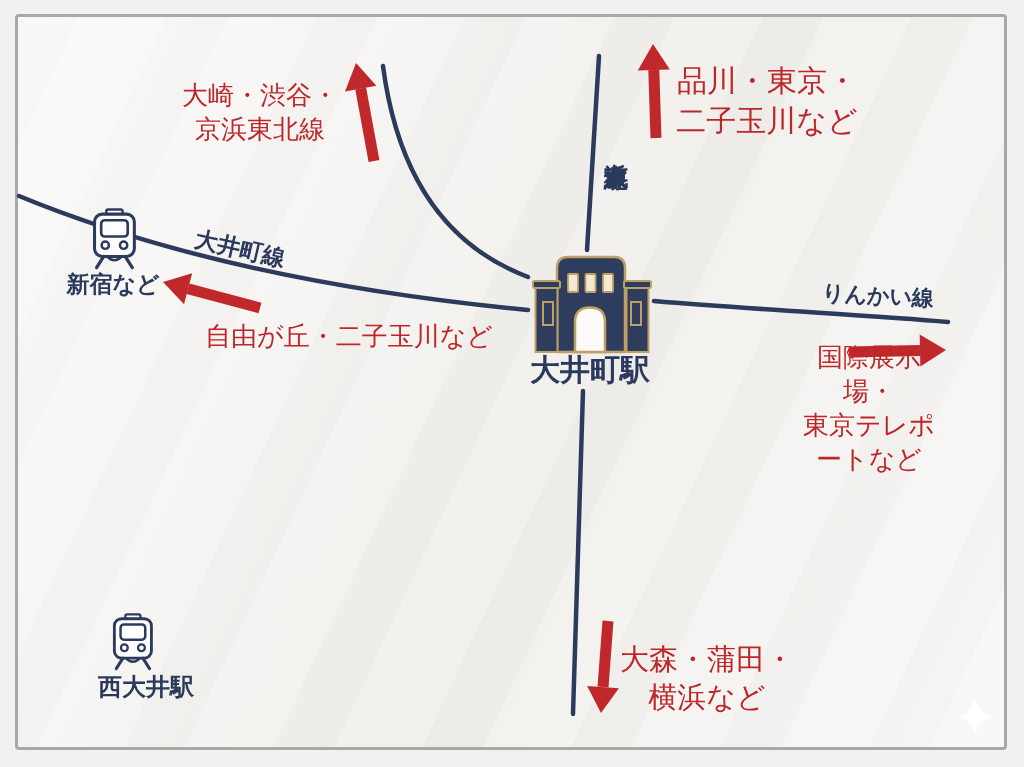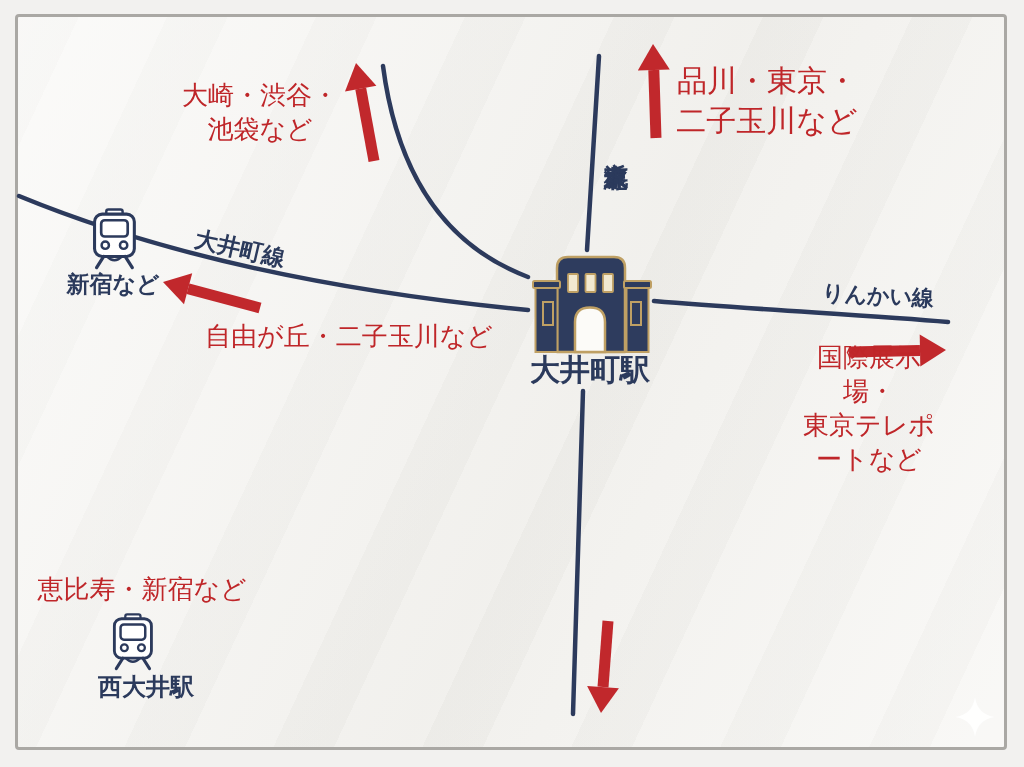--- a/index.html
+++ b/index.html
@@ -116,25 +116,26 @@
 
     <use href="#train-def" transform="translate(92,209) scale(1.02)"></use>
     <use href="#train-def" transform="translate(112,614) scale(0.95)"></use>
 
     <path d="M 975 697 Q 977.5 714.5 995 717 Q 977.5 719.5 975 737 Q 972.5 719.5 955 717 Q 972.5 714.5 975 697 Z" fill="var(--sparkle-white)" opacity="0.9"></path>
   </svg>
 
   <div class="label dest" id="dest-north">品川・東京・
 二子玉川など</div>
   <div class="label dest" id="dest-northwest">大崎・渋谷・
-池袋など</div>
+京浜東北線</div>
   <div class="label dest" id="dest-west">自由が丘・二子玉川など</div>
   <div class="label dest" id="dest-east">国際展示場・
 東京テレポートなど</div>
-  <div class="label dest" id="dest-southwest">恵比寿・新宿など</div>
+  <div class="label dest" id="dest-south">大森・蒲田・
+横浜など</div>
 
   <div class="label station" id="label-oimachi">大井町駅</div>
   <div class="label station" id="label-shimoshinmei">新宿など</div>
   <div class="label station" id="label-nishioi">西大井駅</div>
 
   <div class="label railname" id="label-oimachi-line">大井町線</div>
   <div class="label railname" id="label-rinkai-line">りんかい線</div>
   <div class="label railname" id="label-keihin-line">京浜東北線</div>
 
 </div>

